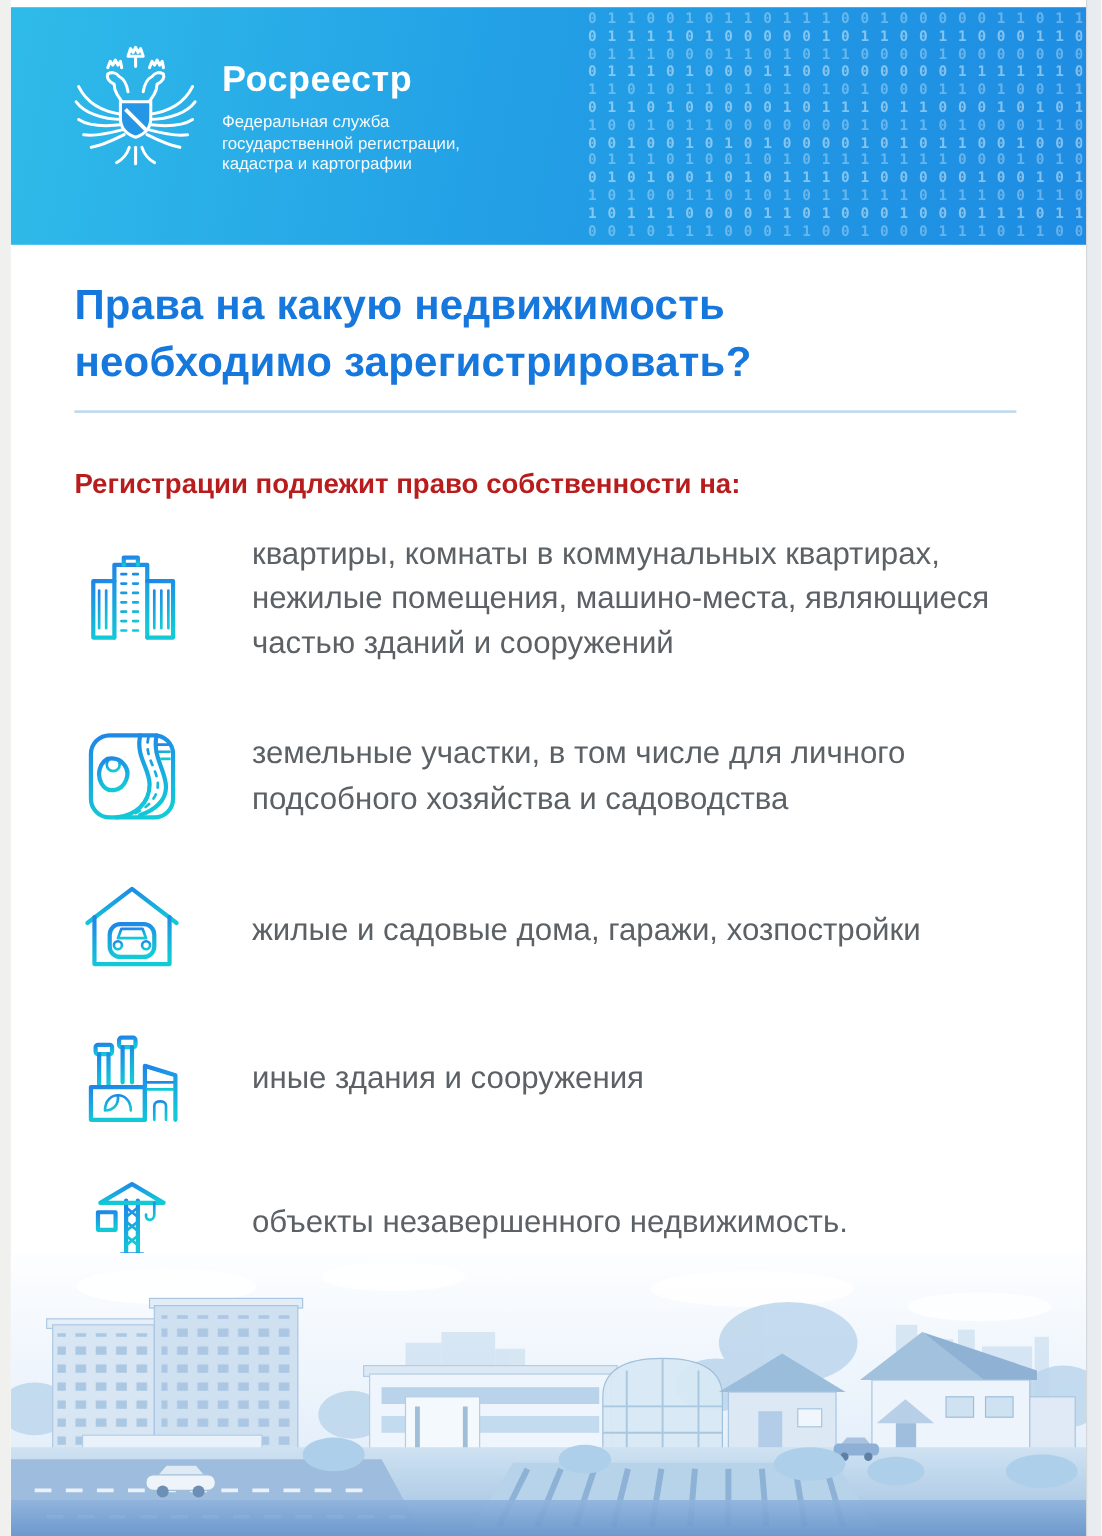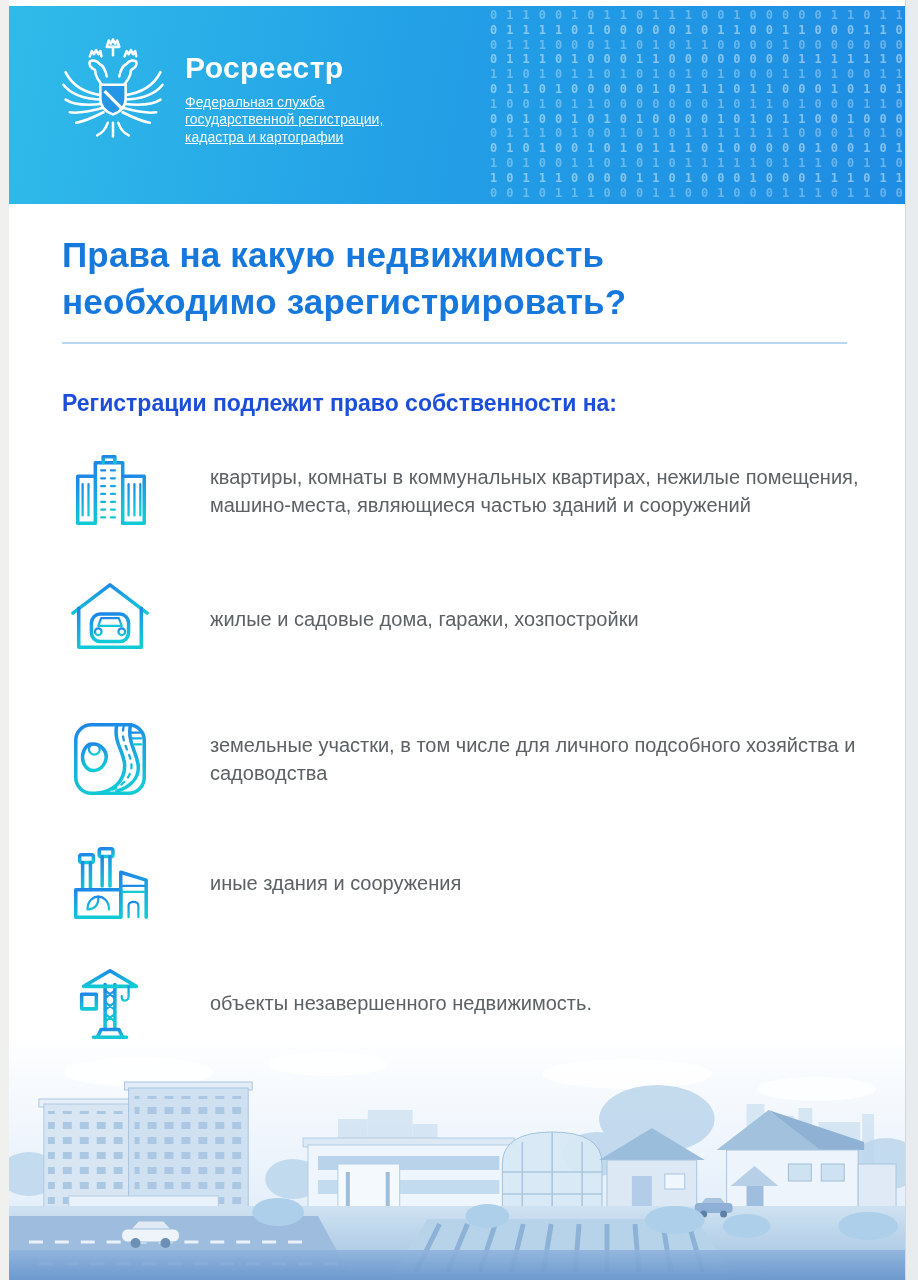--- a/index.html
+++ b/index.html
@@ -9,36 +9,36 @@
   .edge-left{position:absolute;left:0;top:0;bottom:0;width:9px;background:#f0f0ef;z-index:9;}
   .edge-right{position:absolute;right:0;top:0;bottom:0;width:12px;background:#e9ecee;border-left:1px solid #d5d9dc;z-index:9;}
 
   
   .header{position:absolute;left:9px;right:12px;top:6px;height:198px;
           background:linear-gradient(100deg,#2fbbe9 0%,#23a0e6 45%,#1e8ce2 100%);}
   .binary{position:absolute;right:4px;top:2px;width:412px;height:194px;overflow:hidden;
           font-family:"DejaVu Sans Mono",monospace;font-size:12px;font-weight:bold;
           color:rgba(255,255,255,0.45);letter-spacing:9px;line-height:14.8px;white-space:nowrap;}
   .binary div:nth-child(odd){color:rgba(255,255,255,0.32);}
-  .logo-block{position:absolute;left:46px;top:24px;display:flex;align-items:flex-end;}
+  .logo-block{position:absolute;left:46px;top:24px;display:flex;align-items:flex-start;}
   .eagle{width:116px;height:116px;flex:0 0 116px;}
   .org-text{margin-left:14px;margin-top:20px;color:#ffffff;}
   .org-name{font-size:30px;font-weight:700;letter-spacing:0.4px;}
-  .org-sub{margin-top:9px;font-size:14px;line-height:1.25;color:rgba(255,255,255,0.95);text-decoration:underline;}
+  .org-sub{margin-top:9px;font-size:14px;line-height:1.25;color:rgba(255,255,255,0.95);}
 
   
   .content{position:absolute;left:9px;right:1px;top:204px;}
   .title{margin:28px 0 0 53px;width:740px;color:#1678dc;font-size:35px;font-weight:700;
          line-height:1.33;letter-spacing:0.2px;}
   .divider{margin:17px 0 0 53px;width:785px;height:2px;background:#b7d8ef;}
-  .section-heading{margin:46px 0 0 53px;color:#1d4ed8;font-size:23px;font-weight:700;}
+  .section-heading{margin:46px 0 0 53px;color:#b91c1c;font-size:23px;font-weight:700;}
   .items{margin:6px 0 0 53px;}
   .item{display:flex;align-items:center;}
   .item .icon-box{width:96px;height:96px;flex:0 0 96px;display:flex;align-items:center;justify-content:center;}
-  .item .item-text{margin-left:52px;width:665px;color:#5c6165;font-size:20px;line-height:1.43;}
+  .item .item-text{margin-left:52px;width:665px;color:#5c6165;font-size:26px;line-height:1.43;}
   .item-1{margin-top:26px;}
   .item-2{margin-top:44px;}
   .item-3{margin-top:32px;}
   .item-4{margin-top:28px;}
   .item-5{margin-top:24px;}
   .line-icon{stroke:url(#iconGrad);stroke-width:3.6;fill:none;stroke-linecap:round;stroke-linejoin:round;}
   .line-icon-thin{stroke:url(#iconGrad);stroke-width:2.3;fill:none;stroke-linecap:round;stroke-linejoin:round;}
 
   
   .illustration{position:absolute;left:9px;right:12px;bottom:0;height:236px;}
@@ -132,56 +132,56 @@
             <g class="line-icon-thin">
               <path d="M36 24 h4 M46 24 h4 M36 32 h4 M46 32 h4 M36 40 h4 M46 40 h4 M36 48 h4 M46 48 h4 M36 56 h4 M46 56 h4 M36 64 h4 M46 64 h4 M36 72 h4 M46 72 h4"></path>
               <path d="M17 38 v32 M23 38 v32"></path>
               <path d="M64 38 v32 M70 38 v32 M76 38 v32"></path>
             </g>
           </svg>
         </div>
         <div class="item-text">квартиры, комнаты в коммунальных квартирах, нежилые помещения, машино-места, являющиеся частью зданий и сооружений</div>
       </div>
 
+      <div class="item item-2">
+        <div class="icon-box">
+          <svg viewBox="0 0 90 90" width="88" height="88">
+            <g class="line-icon">
+              <rect x="10" y="10" width="70" height="70" rx="16"></rect>
+              <path d="M24 30 C36 28 44 38 40 48 C36 58 24 60 19 51 C15 44 17 34 24 30 Z"></path>
+              <path d="M52 10 C48 28 60 38 60 52 C60 68 48 78 32 80"></path>
+              <path d="M66 10 C62 28 74 40 74 54 C74 66 64 74 52 78"></path>
+            </g>
+            <g class="line-icon-thin">
+              <circle cx="29" cy="35" r="5.5"></circle>
+              <path d="M59 12 C55 28 67 39 67 52 C67 64 57 73 44 78" stroke-dasharray="4 6"></path>
+              <path d="M67 18 h10 M68 24 h9 M70 30 h7"></path>
+            </g>
+          </svg>
+        </div>
+        <div class="item-text">земельные участки, в том числе для личного подсобного хозяйства и садоводства</div>
+      </div>
+
       <div class="item item-3">
         <div class="icon-box">
           <svg viewBox="0 0 90 90" width="88" height="88">
             <g class="line-icon">
               <path d="M7 39 L45 10 L83 39"></path>
               <path d="M13 34 V74 M77 34 V74 M13 74 H77"></path>
               <rect x="26" y="40" width="38" height="28" rx="9"></rect>
             </g>
             <g class="line-icon-thin">
               <path d="M33 52 L36 44 H54 L57 52 Z"></path>
               <circle cx="33" cy="58" r="3.4"></circle>
               <circle cx="57" cy="58" r="3.4"></circle>
               <path d="M35 64 h20"></path>
             </g>
           </svg>
         </div>
         <div class="item-text">жилые и садовые дома, гаражи, хозпостройки</div>
-      </div>
-
-      <div class="item item-2">
-        <div class="icon-box">
-          <svg viewBox="0 0 90 90" width="88" height="88">
-            <g class="line-icon">
-              <rect x="10" y="10" width="70" height="70" rx="16"></rect>
-              <path d="M24 30 C36 28 44 38 40 48 C36 58 24 60 19 51 C15 44 17 34 24 30 Z"></path>
-              <path d="M52 10 C48 28 60 38 60 52 C60 68 48 78 32 80"></path>
-              <path d="M66 10 C62 28 74 40 74 54 C74 66 64 74 52 78"></path>
-            </g>
-            <g class="line-icon-thin">
-              <circle cx="29" cy="35" r="5.5"></circle>
-              <path d="M59 12 C55 28 67 39 67 52 C67 64 57 73 44 78" stroke-dasharray="4 6"></path>
-              <path d="M67 18 h10 M68 24 h9 M70 30 h7"></path>
-            </g>
-          </svg>
-        </div>
-        <div class="item-text">земельные участки, в том числе для личного подсобного хозяйства и садоводства</div>
       </div>
 
       <div class="item item-4">
         <div class="icon-box">
           <svg viewBox="0 0 90 90" width="88" height="88">
             <g class="line-icon">
               <rect x="14" y="16" width="14" height="8" rx="2"></rect>
               <path d="M17 24 V52 M25 24 V52"></path>
               <rect x="34" y="10" width="14" height="8" rx="2"></rect>
               <path d="M37 18 V48 M45 18 V48"></path>

